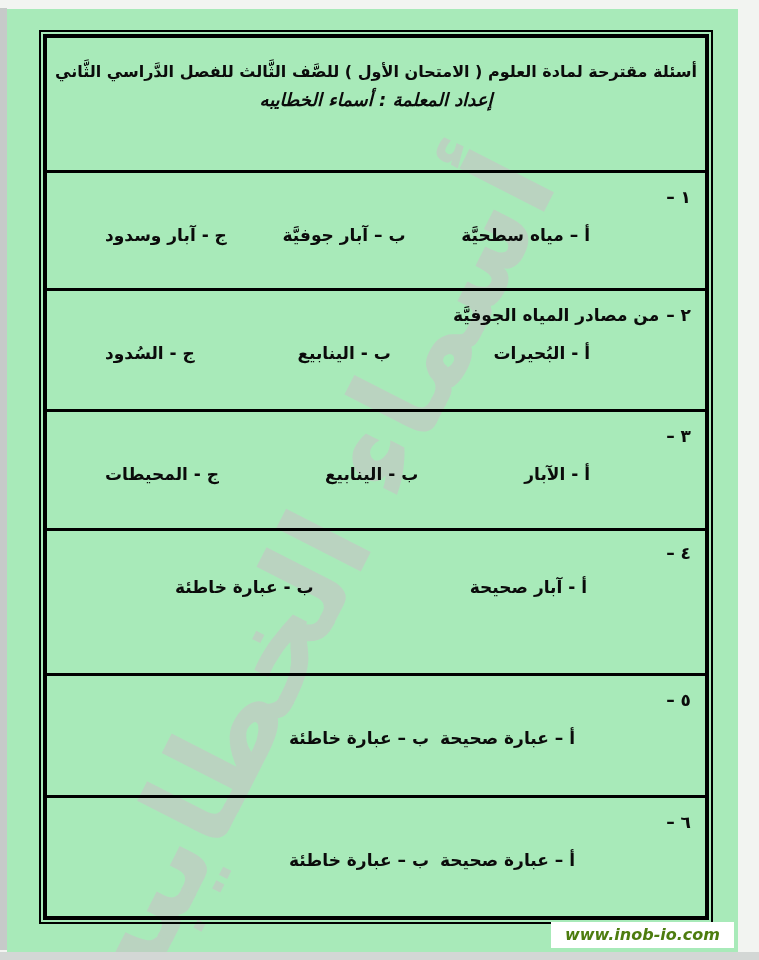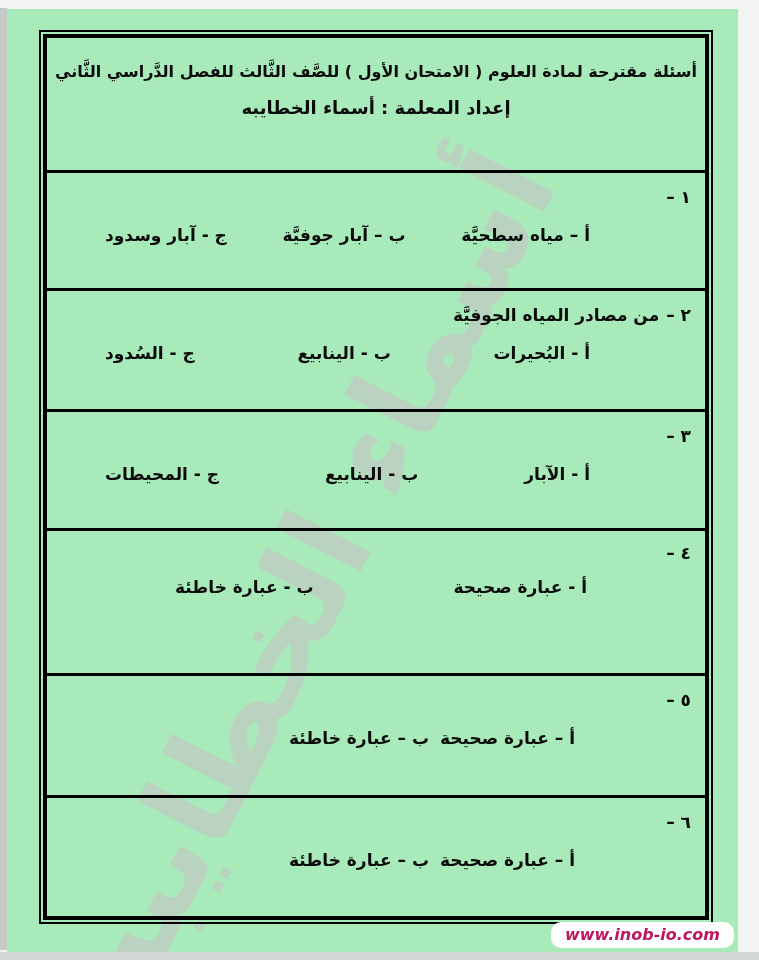--- a/index.html
+++ b/index.html
@@ -24,21 +24,21 @@
   }
   .frame{
     position:absolute;left:36px;top:25px;width:666px;height:886px;
     border:4px solid var(--frame-border,#000);
     outline:2px solid var(--frame-border,#000);outline-offset:2px;
     z-index:2;display:flex;flex-direction:column;background:transparent;
   }
   .sec{width:100%;}
   .sec-header{height:132px;text-align:center;padding-top:24px;}
   .title{font-size:16px;font-weight:bold;white-space:nowrap;color:#0b0b0b;}
-  .subtitle{font-size:18px;font-weight:bold;margin-top:16px;color:#0b0b0b;}
+  .subtitle{font-size:18px;font-weight:bold;margin-top:8px;color:#0b0b0b;font-style:italic;}
   .qsec{border-top:3px solid #000;padding-top:12px;}
   .h-q1{height:118px;}
   .h-q2{height:121px;}
   .h-q3{height:119px;}
   .h-q4{height:145px;padding-top:10px;}
   .h-q5{height:122px;}
   .h-q6{flex:1;}
   .qline{
     direction:rtl;display:flex;gap:7px;
     padding:0 14px 0 26px;
@@ -51,21 +51,21 @@
     margin-top:14px;font-size:17px;font-weight:bold;color:#0b0b0b;
   }
   .opts span{white-space:nowrap;}
   .opts-3{padding:0 115px 0 58px;}
   .opts-2a{padding:0 118px 0 128px;margin-top:10px;}
   .opts-2b{padding:0 130px 0 242px;}
   .sitebox{
     position:absolute;right:4px;bottom:4px;z-index:5;
     background:var(--site-bg,#ffffff);
     padding:3px 14px 4px;
-    font-size:16px;font-weight:bold;font-style:italic;color:#be185d;border-radius:10px;
+    font-size:16px;font-weight:bold;font-style:italic;color:#4d7c0f;
   }
 </style>
 </head>
 <body>
 
 <div class="canvas">
   <div class="edge-left"></div>
   <div class="edge-bottom"></div>
 
   <div class="page">
@@ -110,21 +110,21 @@
           <span>ب -  الينابيع</span>
           <span>ج -  المحيطات</span>
         </div>
       </div>
 
       <div class="sec qsec h-q4">
         <div class="qline">
           <span class="qnum">٤ –</span>
         </div>
         <div class="opts opts-2a">
-          <span>أ -  عبارة صحيحة</span>
+          <span>أ -  آبار صحيحة</span>
           <span>ب  -  عبارة خاطئة</span>
         </div>
       </div>
 
       <div class="sec qsec h-q5">
         <div class="qline">
           <span class="qnum">٥ –</span>
         </div>
         <div class="opts opts-2b">
           <span>أ – عبارة صحيحة</span>

